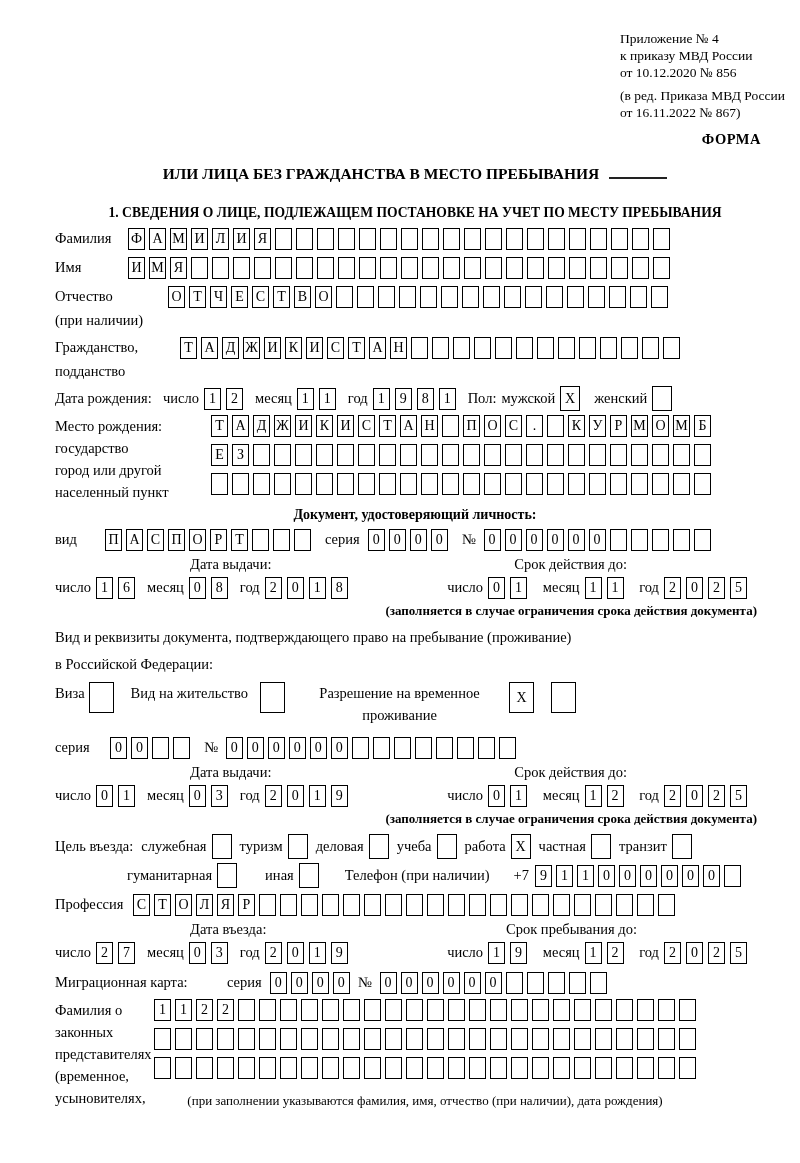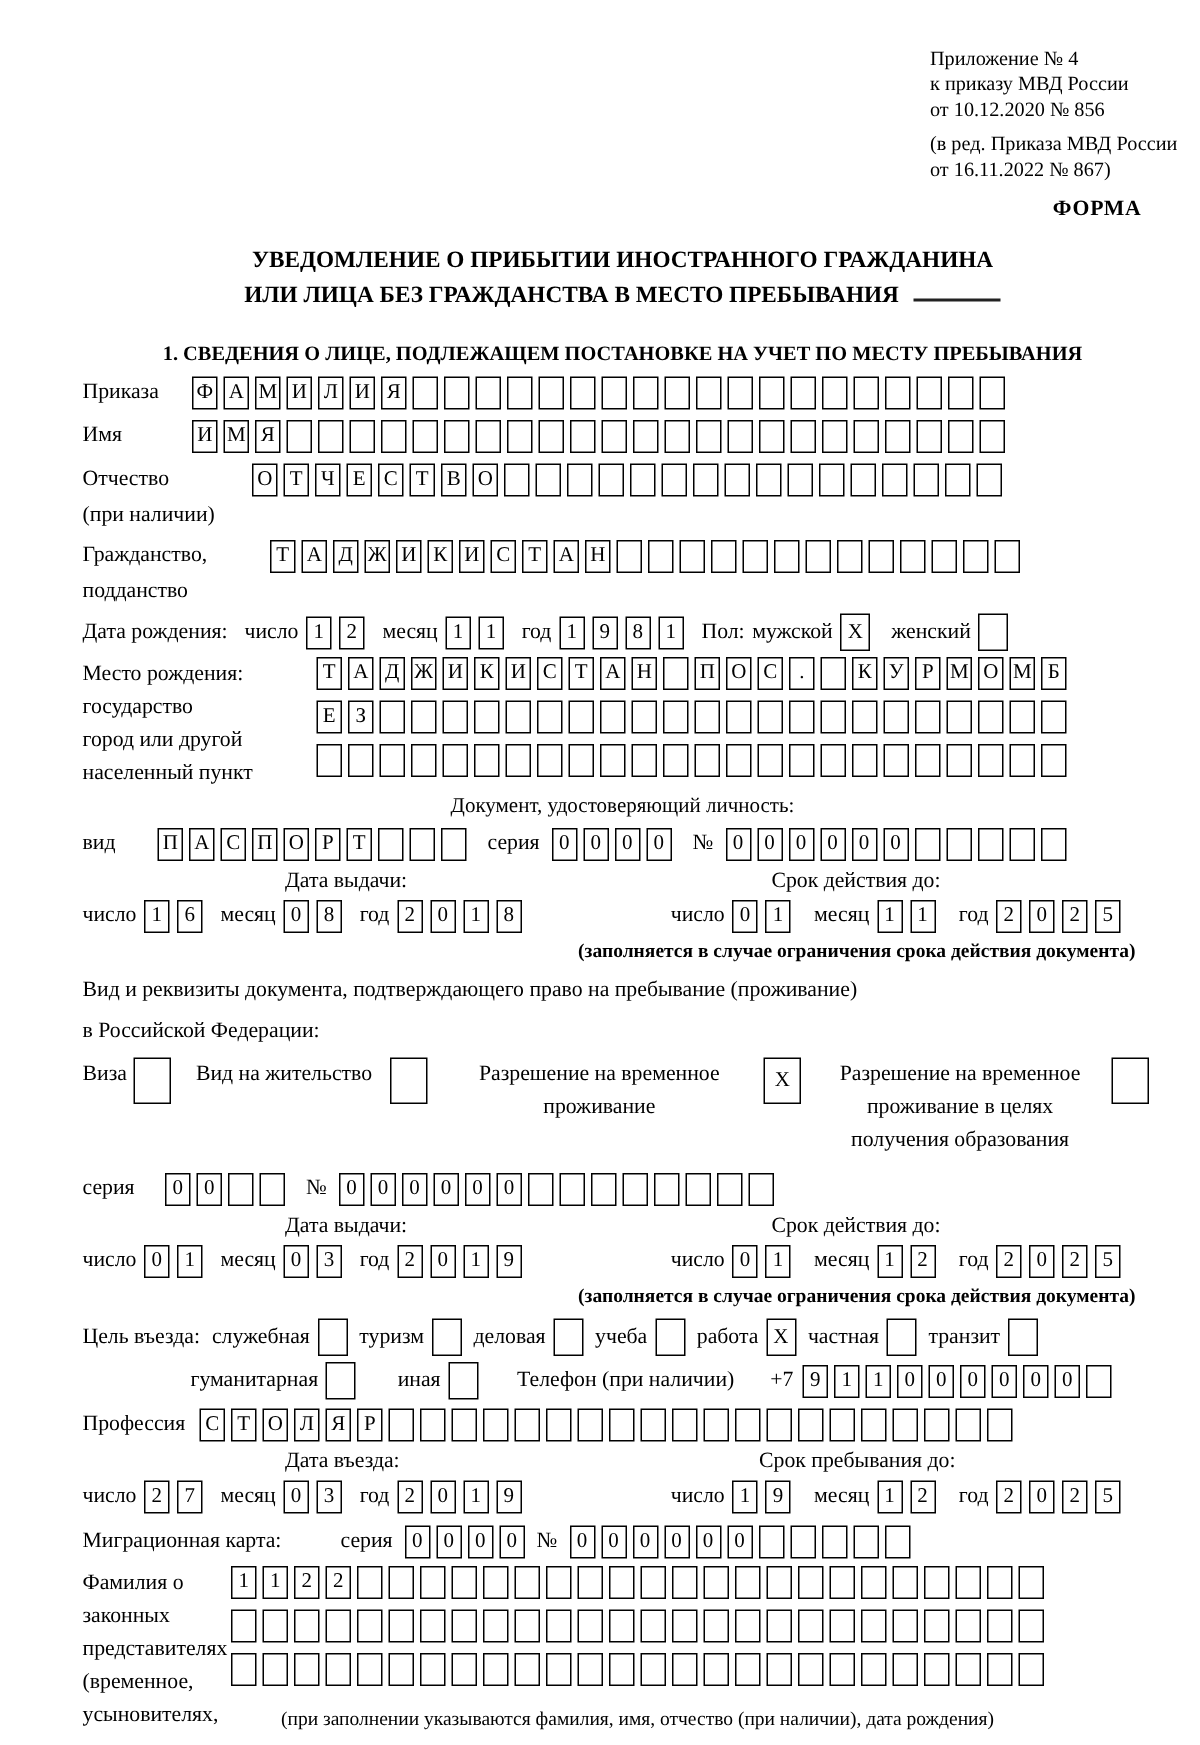--- a/index.html
+++ b/index.html
@@ -19,21 +19,21 @@
   .frow { display:flex; align-items:center; margin-bottom:4px; min-height:25px; }
   .frow.top { align-items:flex-start;gap:14px; }
   .flabel { flex:none; }
   .cells { display:inline-flex; gap:4px; flex:none; }
   .dcells { gap:5px; }
   .cell { width:17px; height:22px; border:1.5px solid #000; display:flex; align-items:center; justify-content:center; font-size:14px; flex:none; background:#fff; }
   .cellcol { display:flex; flex-direction:column; gap:7px; }
   .sub { margin:-2px 0 5px; line-height:19px; }
   .checkbox { width:20px; height:25px; border:1.5px solid #000; display:inline-flex; align-items:center; justify-content:center; font-size:14px; flex:none; }
   .checkbox.lg { width:25px; height:31px; }
-  .doc-heading { text-align:center; font-weight:normal; font-size:14px; margin:3px 0 4px; }
+  .doc-heading { text-align:center; font-weight:bold; font-size:14px; margin:3px 0 4px; }
   .inlabel { margin:0 8px 0 14px; flex:none; }
   .dgroup { display:inline-flex; align-items:center; margin-right:12px; }
   .dlabel { margin-right:5px; }
   .dates-headers { display:flex; margin:2px 0 1px; }
   .dh1 { margin-left:135px; }
   .dh2 { margin-left:auto; margin-right:148px; }
   .dates-row { display:flex; align-items:center; margin-bottom:1px; min-height:27px; }
   .dates-right { margin-left:auto; margin-right:28px; }
   .note { font-size:13px; text-align:right; padding-right:18px; margin:2px 0 7px;font-weight:bold; }
   .text-line { margin-top:5px; line-height:22px; }
@@ -56,30 +56,29 @@
     <div>Приложение № 4</div>
     <div>к приказу МВД России</div>
     <div>от 10.12.2020 № 856</div>
     <div class="annex-gap">(в ред. Приказа МВД России</div>
     <div>от 16.11.2022 № 867)</div>
   </div>
 
   <div class="forma">ФОРМА</div>
 
   <div class="title">
-    <div>УВЕДОМЛЕНИЕ О ПРИБЫТИИ ИНОСТРАННОГО ГРАЖДАНИНА</div>
     <div>
       <span>ИЛИ ЛИЦА БЕЗ ГРАЖДАНСТВА В МЕСТО ПРЕБЫВАНИЯ</span><span class="title-underline"></span>
     </div>
   </div>
 
   <div class="section-heading">1. СВЕДЕНИЯ О ЛИЦЕ, ПОДЛЕЖАЩЕМ ПОСТАНОВКЕ НА УЧЕТ ПО МЕСТУ ПРЕБЫВАНИЯ</div>
 
   <div class="frow">
-    <span class="flabel" style="width:73px">Приказа</span>
+    <span class="flabel" style="width:73px">Фамилия</span>
     <span class="cells">
         <span class="cell">Ф</span>
         <span class="cell">А</span>
         <span class="cell">М</span>
         <span class="cell">И</span>
         <span class="cell">Л</span>
         <span class="cell">И</span>
         <span class="cell">Я</span>
         <span class="cell"></span>
         <span class="cell"></span>
@@ -425,21 +424,20 @@
     </span>
     <span class="opt">
       <span class="olabel">Вид на жительство</span>
       <span class="checkbox lg"></span>
     </span>
     <span class="opt">
       <span class="olabel wrapc">Разрешение на временное проживание</span>
       <span class="checkbox lg">X</span>
     </span>
     <span class="opt" style="margin-right:0">
-      <span class="olabel wrapc2">Разрешение на временное проживание в целях получения образования</span>
       <span class="checkbox lg"></span>
     </span>
   </div>
 
   <div class="frow">
     <span class="flabel" style="width:55px">серия</span>
     <span class="cells">
         <span class="cell">0</span>
         <span class="cell">0</span>
         <span class="cell"></span>

